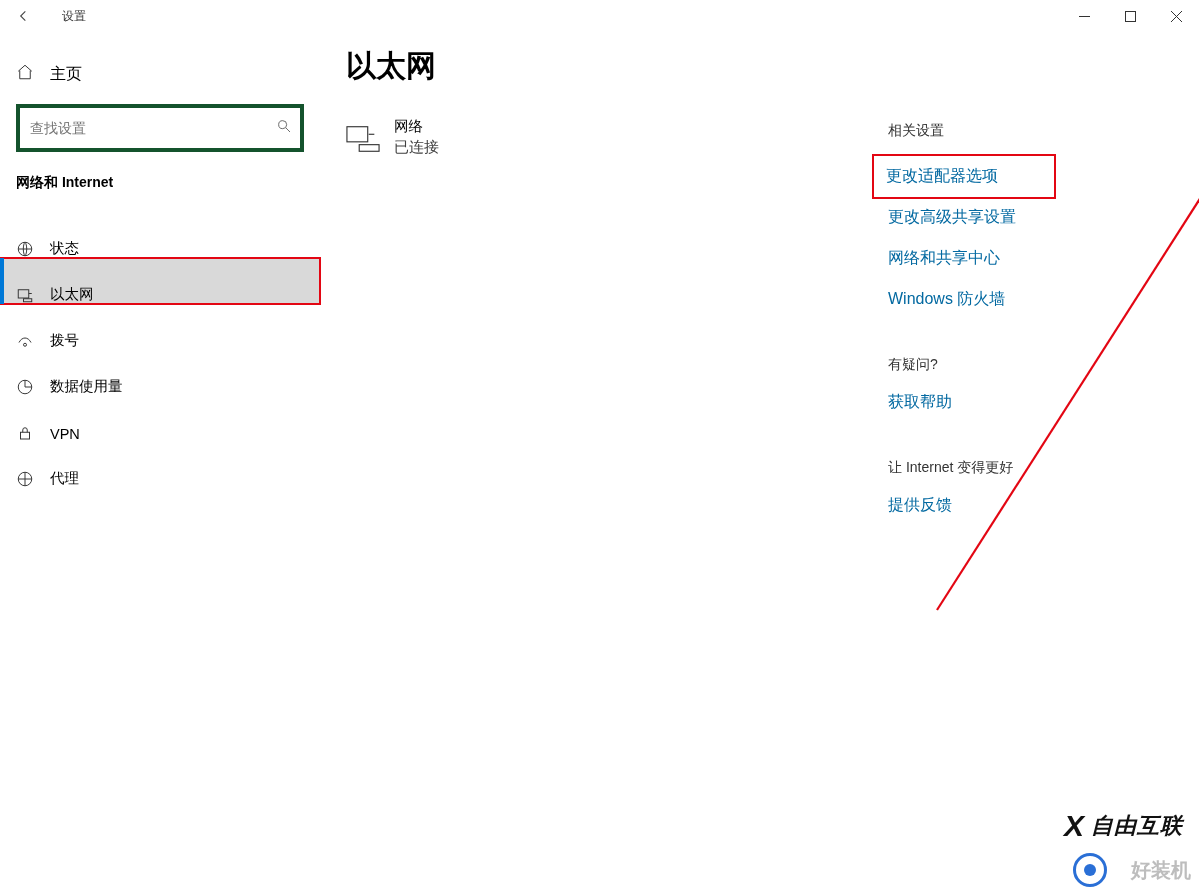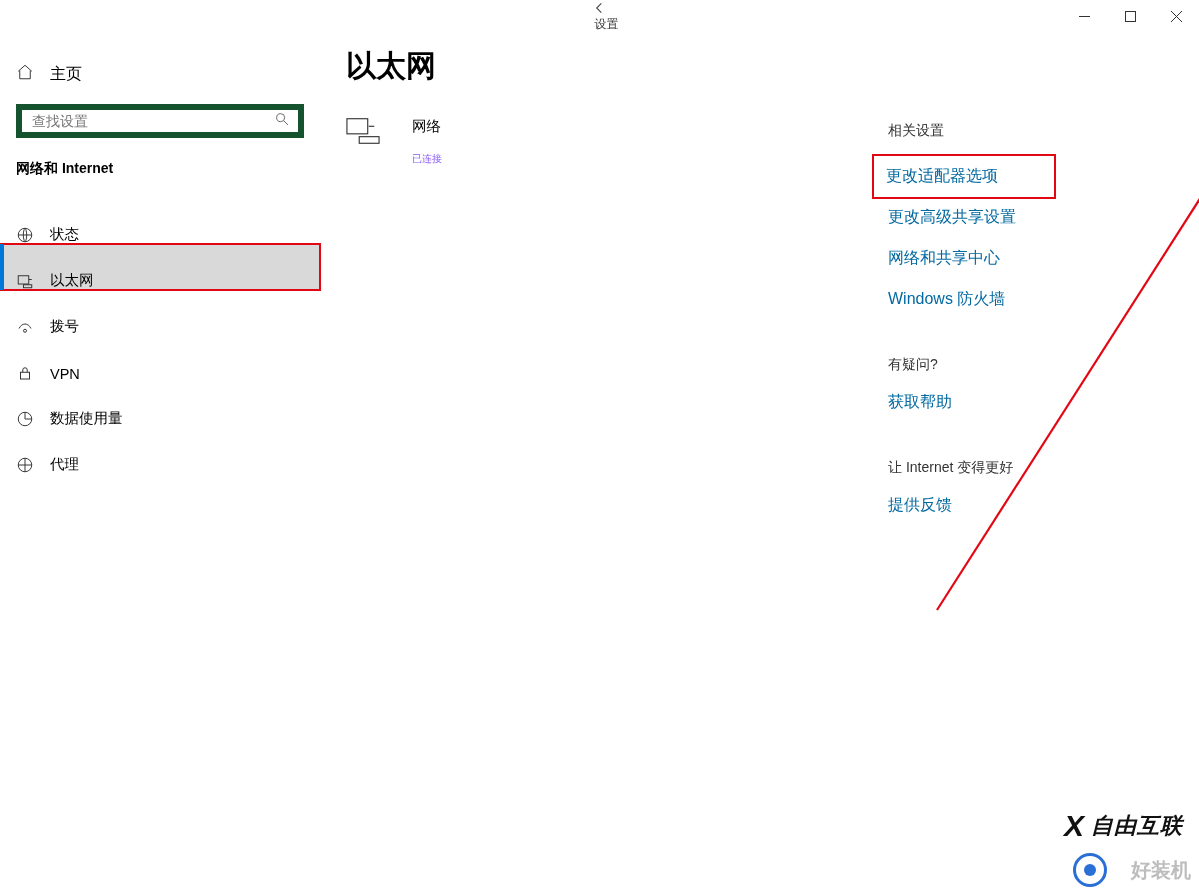--- a/index.html
+++ b/index.html
@@ -1,52 +1,52 @@
 <!DOCTYPE html>
 <html><head>
 <meta charset="utf-8">
 <style>
   * { box-sizing: border-box; margin: 0; padding: 0; font-family: "Microsoft YaHei", "Segoe UI", sans-serif; }
   body { width: 1199px; height: 895px; overflow: hidden; background: #fff; color: #000; }
 
-  .titlebar { height: 32px; display: flex; align-items: center; position: relative; flex-direction: column; }
+  .titlebar { height: 32px; display: flex; align-items: center; position: relative; }
   .back-btn { width: 48px; height: 32px; display:flex; align-items:center; justify-content:center; }
   .back-btn svg { width:16px; height:16px; stroke:#444; }
   .title-text { font-size:12px; color:#333; margin-left:14px; }
   .win-controls { position:absolute; right:0; top:0; display:flex; }
   .win-btn { width:46px; height:32px; display:flex; align-items:center; justify-content:center; }
   .win-btn svg { width:11px; height:11px; stroke:#333; fill:none; stroke-width:1; }
 
   .layout { display:flex; height: calc(895px - 32px); }
   .sidebar { width: 320px; padding-top:20px; }
   .home-row { display:flex; align-items:center; height:44px; padding-left:16px; gap:16px; }
   .home-row svg { width:18px; height:18px; stroke:#333; fill:none; stroke-width:1.3; }
 
   .search-wrap { padding: 8px 16px 0 16px; }
-  .search-box { position:relative; border:6px solid #14532d; height:34px; display:flex; align-items:center; }
+  .search-box { position:relative; border:4px solid #14532d; height:48px; display:flex; align-items:center; }
   .search-input { border:none; outline:none; width:100%; height:100%; padding:0 34px 0 10px; font-size:14px; background:transparent; }
   .search-icon { position:absolute; right:8px; top:50%; transform:translateY(-50%); }
   .search-icon svg { width:16px; height:16px; stroke:#555; fill:none; stroke-width:1.3; }
 
   .category-title { font-size:14px; font-weight:600; padding:22px 16px 10px 16px; }
 
   .nav-list { margin-top:10px; }
   .nav-item { display:flex; align-items:flex-end; height:46px; padding-left:16px; gap:16px; font-size:14.5px; position:relative; cursor:default; }
   .nav-item .icon { width:18px; display:flex; align-items:center; justify-content:center; }
   .nav-item .icon svg { width:18px; height:18px; stroke:#333; fill:none; stroke-width:1.3; }
   .nav-item.active { background:#d9d9d9; }
   .nav-item.active::before { content:""; position:absolute; left:0; top:0; bottom:0; width:4px; background:#0078d7; }
   .nav-item.highlighted { outline:2.5px solid #e30613; outline-offset:-1px; }
 
   .main { flex:1; padding: 14px 0 0 26px; position:relative; }
   .page-title { font-size:30px; font-weight:600; margin-bottom:30px; }
-  .net-row { display:flex; align-items:flex-start; gap:32px; }
+  .net-row { display:flex; align-items:flex-end; gap:14px; }
   .net-icon svg { width:34px; height:28px; stroke:#333; fill:none; stroke-width:1.2; }
   .net-name { font-size:14.5px; }
-  .net-status { font-size:10px; color:#8b5cf6; margin-top:16px; }
+  .net-status { font-size:15px; color:#404040; margin-top:2px; }
 
   .right-col { position:absolute; left:568px; top:90px; width:250px; }
   .right-heading { font-size:14px; color:#333; margin-bottom:18px; }
   .link { font-size:16px; color:#0369a1; margin-bottom:20px; display:block; }
   .link.highlighted { outline:2.5px solid #e30613; padding:10px 12px; margin-left:-14px; margin-top:-2px; margin-bottom:10px; width:180px; }
   .section-gap { height:26px; }
 
   .arrow-svg { position:absolute; left:280px; top:108px; width:640px; height:480px; pointer-events:none; }
 
   .watermark1 { position:absolute; right:16px; bottom:52px; font-size:22px; font-weight:700; font-style:italic; letter-spacing:1px; color:#111; display:flex; align-items:center; gap:6px; }
@@ -135,34 +135,34 @@
             <svg viewBox="0 0 24 24">
               <path d="M4 14c4-8 12-8 16 0"></path>
               <circle cx="12" cy="17" r="2"></circle>
             </svg>
           </span>
         <span>拨号</span>
       </div>
       <div class="nav-item">
         <span class="icon">
             <svg viewBox="0 0 24 24">
+              <circle cx="12" cy="12" r="9"></circle>
+              <path d="M12 3v9h9"></path>
+            </svg>
+          </span>
+        <span>数据使用量</span>
+      </div>
+      <div class="nav-item">
+        <span class="icon">
+            <svg viewBox="0 0 24 24">
               <rect x="6" y="11" width="12" height="9"></rect>
               <path d="M9 11V8a3 3 0 016 0v3"></path>
             </svg>
           </span>
         <span>VPN</span>
-      </div>
-      <div class="nav-item">
-        <span class="icon">
-            <svg viewBox="0 0 24 24">
-              <circle cx="12" cy="12" r="9"></circle>
-              <path d="M12 3v9h9"></path>
-            </svg>
-          </span>
-        <span>数据使用量</span>
       </div>
       <div class="nav-item">
         <span class="icon">
             <svg viewBox="0 0 24 24">
               <circle cx="12" cy="12" r="9"></circle>
               <path d="M3 12h18M12 3v18"></path>
             </svg>
           </span>
         <span>代理</span>
       </div>

